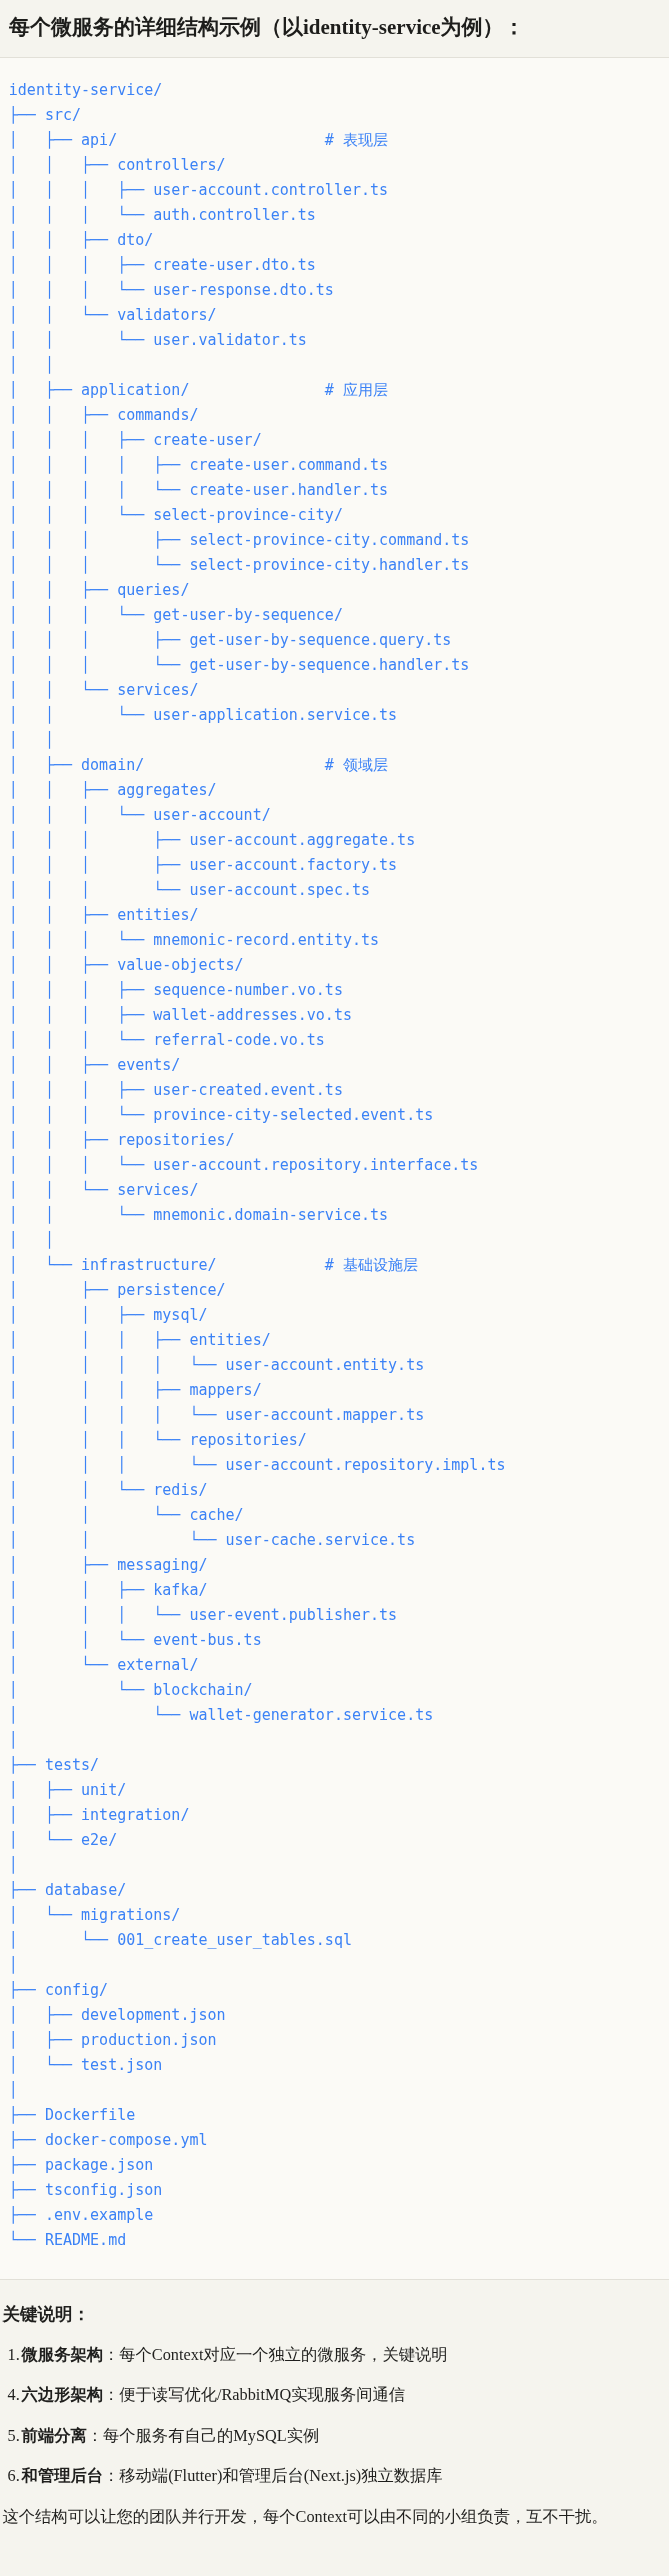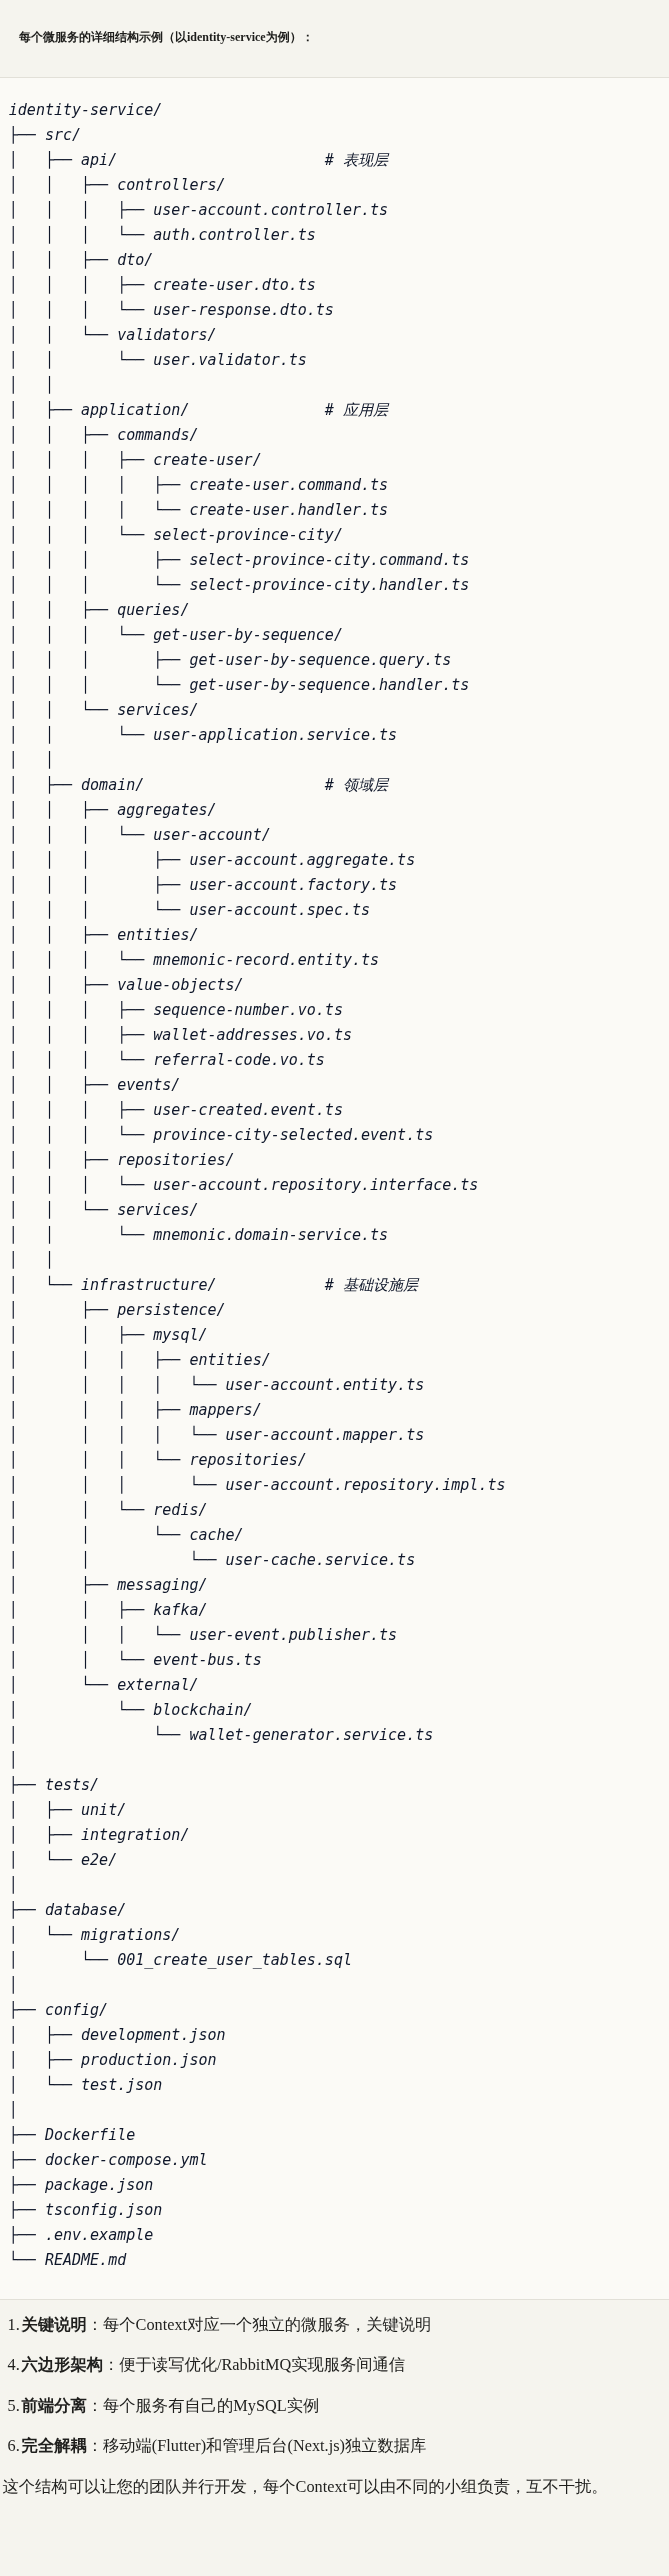--- a/index.html
+++ b/index.html
@@ -5,42 +5,41 @@
   html,body{margin:0;padding:0;}
   body{
     width:669px;
     background:#f5f4ee;
     font-family:"Liberation Serif", serif;
     -webkit-font-smoothing:antialiased;
   }
   .page{width:669px;min-height:2576px;box-sizing:border-box;}
   .doc-title{
     font-weight:bold;
-    font-size:12px;
+    font-size:21px;
     line-height:26px;
     color:#1d1d1b;
-    margin:14px;
+    margin:4px;
     padding:10px 6.3px 12.5px 5px;
     font-family:"Liberation Serif", serif;
   }
   .code-block{
     background:#fbfaf6;
     border-top:0.6px solid #e2e0d8;
     border-bottom:0.6px solid #e2e0d8;
     padding:20.6px 5px 26px 8.8px;
     overflow:hidden;
   }
   .file-tree{
     margin:0;
     font-family:"DejaVu Sans Mono", monospace;
     font-size:15px;
     line-height:25px;
-    color:#0f172a;
+    color:#3b82f6;
     white-space:pre;
-    font-style:italic;
   }
   .notes{
     padding:13.8px 8.8px 0 2.5px;
     color:#1f1f1d;
   }
   .notes-heading{
     font-size:17.5px;
     line-height:21px;
     font-weight:bold;
     margin:10px 0 19px 0;
@@ -156,25 +155,26 @@
 │
 ├── Dockerfile
 ├── docker-compose.yml
 ├── package.json
 ├── tsconfig.json
 ├── .env.example
 └── README.md</pre>
   </div>
 
   <div class="notes">
+    <div class="notes-heading">关键说明：</div>
 
     <ol class="notes-list">
-        <li><span class="note-number">1.</span><span class="note-label">关键说明</span><span class="note-text">：每个Context对应一个独立的微服务，关键说明</span></li>
+        <li><span class="note-number">1.</span><span class="note-label">微服务架构</span><span class="note-text">：每个Context对应一个独立的微服务，关键说明</span></li>
         <li><span class="note-number">4.</span><span class="note-label">六边形架构</span><span class="note-text">：便于读写优化/RabbitMQ实现服务间通信</span></li>
         <li><span class="note-number">5.</span><span class="note-label">前端分离</span><span class="note-text">：每个服务有自己的MySQL实例</span></li>
-        <li><span class="note-number">6.</span><span class="note-label">完全解耦</span><span class="note-text">：移动端(Flutter)和管理后台(Next.js)独立数据库</span></li>
+        <li><span class="note-number">6.</span><span class="note-label">和管理后台</span><span class="note-text">：移动端(Flutter)和管理后台(Next.js)独立数据库</span></li>
       </ol>
 
     <p class="footer-para">这个结构可以让您的团队并行开发，每个Context可以由不同的小组负责，互不干扰。</p>
   </div>
 
 </div>
 
 
 </body></html>

